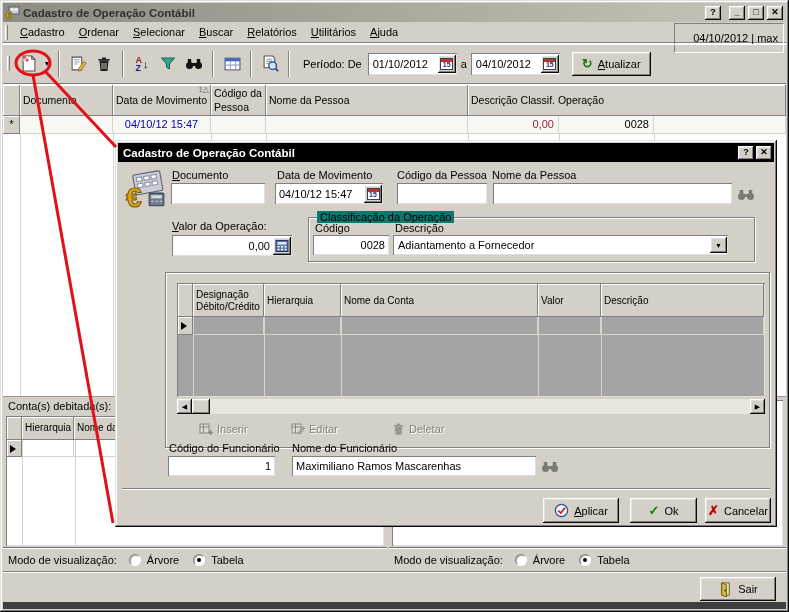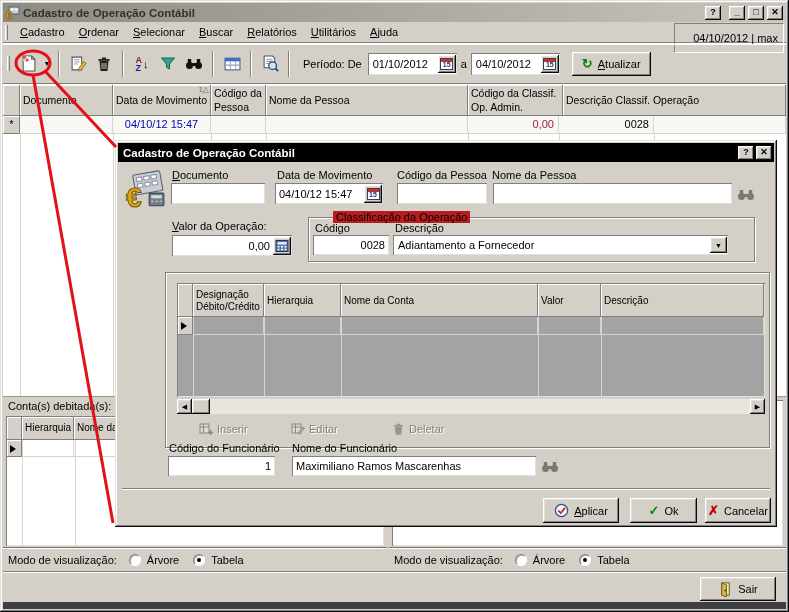--- a/index.html
+++ b/index.html
@@ -75,21 +75,21 @@
   .dlg-title{position:absolute;left:3px;top:3px;right:3px;height:19px;background:#000;color:#fff;
     display:flex;align-items:center;gap:2px;padding:0 2px 0 5px;font-weight:bold;font-size:11.5px}
   .dlg-title .t-title{flex:1;white-space:nowrap;overflow:hidden}
   .lbl{position:absolute;white-space:nowrap}
   .field{position:absolute;height:21px;display:flex;align-items:center;background:#fff;
     box-shadow:inset 1px 1px #808080,inset -1px -1px #dfdfdf;padding:1px}
   .field input{flex:1;min-width:0;border:0;outline:0;background:transparent;font:inherit;padding:0 3px}
   .field input.num{text-align:right}
   .binoc{position:absolute;width:20px;height:16px;color:#7a7a74;display:flex;align-items:center;justify-content:center}
   .groupbox{position:absolute;border:1px solid #808080;box-shadow:inset 1px 1px 0 #fff,1px 1px 0 #fff}
-  .legend{position:absolute;top:-7px;left:24px;background:#b91c1c;padding:0 3px;white-space:nowrap}
+  .legend{position:absolute;top:-7px;left:8px;background:#0f766e;padding:0 3px;white-space:nowrap}
   .select{position:absolute;height:20px;display:flex;align-items:center;background:#fff;
     box-shadow:inset 1px 1px #808080,inset -1px -1px #dfdfdf;padding:1px}
   .select .sel-text{flex:1;padding:0 4px;white-space:nowrap;overflow:hidden}
   .dd-btn{width:17px;height:16px;display:flex;align-items:center;justify-content:center;font-size:7px;flex:none}
   .dgrid{position:absolute;background:#a3a3a3;box-shadow:inset 1px 1px #808080,inset -1px -1px #dfdfdf;overflow:hidden}
   .dg-head{display:flex;height:33px;margin:1px 1px 0 1px}
   .dg-head .ghc{font-size:10px;line-height:1.2}
   .dg-row{display:flex;height:18px;margin:0 1px}
   .tri{width:0;height:0;border:4px solid transparent;border-left:6px solid #000;margin-left:3px}
   .scrollbar{position:absolute;height:15px;display:flex;background:#e9e6df}
@@ -251,21 +251,20 @@
 
   <div class="mg-head">
     <span class="ghc" style="width:17px"></span>
     <span class="ghc" style="width:93px">Documento</span>
     <span class="ghc" style="width:98px">
       <span>Data de Movimento</span>
       <span class="sort-badge">1△</span>
     </span>
     <span class="ghc" style="width:55px">Código da Pessoa</span>
     <span class="ghc" style="width:202px">Nome da Pessoa</span>
-    <span class="ghc" style="width:95px">Código da Classif. Op. Admin.</span>
     <span class="ghc" style="flex:1">Descrição Classif. Operação</span>
   </div>
 
   <div class="mg-row">
     <span class="gsel" style="width:17px;line-height:16px">*</span>
     <span class="gc" style="width:93px"></span>
     <span class="gc" style="width:98px;color:#0000b8;text-align:center">04/10/12 15:47</span>
     <span class="gc" style="width:55px"></span>
     <span class="gc" style="width:202px"></span>
     <span class="gc" style="width:91px;color:#9e2038;text-align:right">0,00</span>

